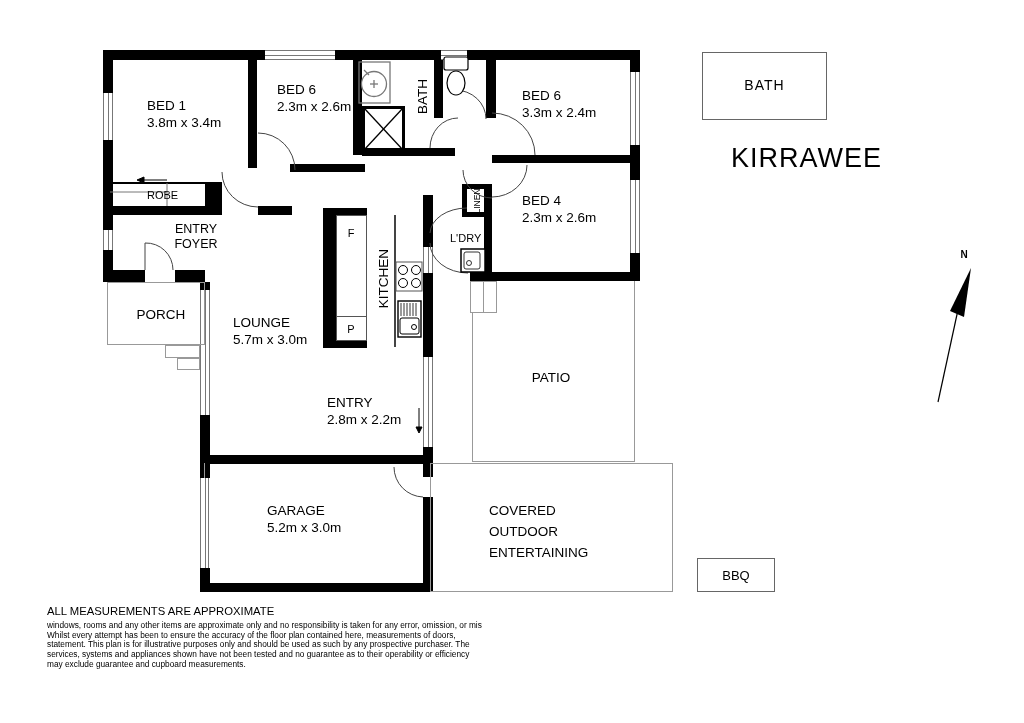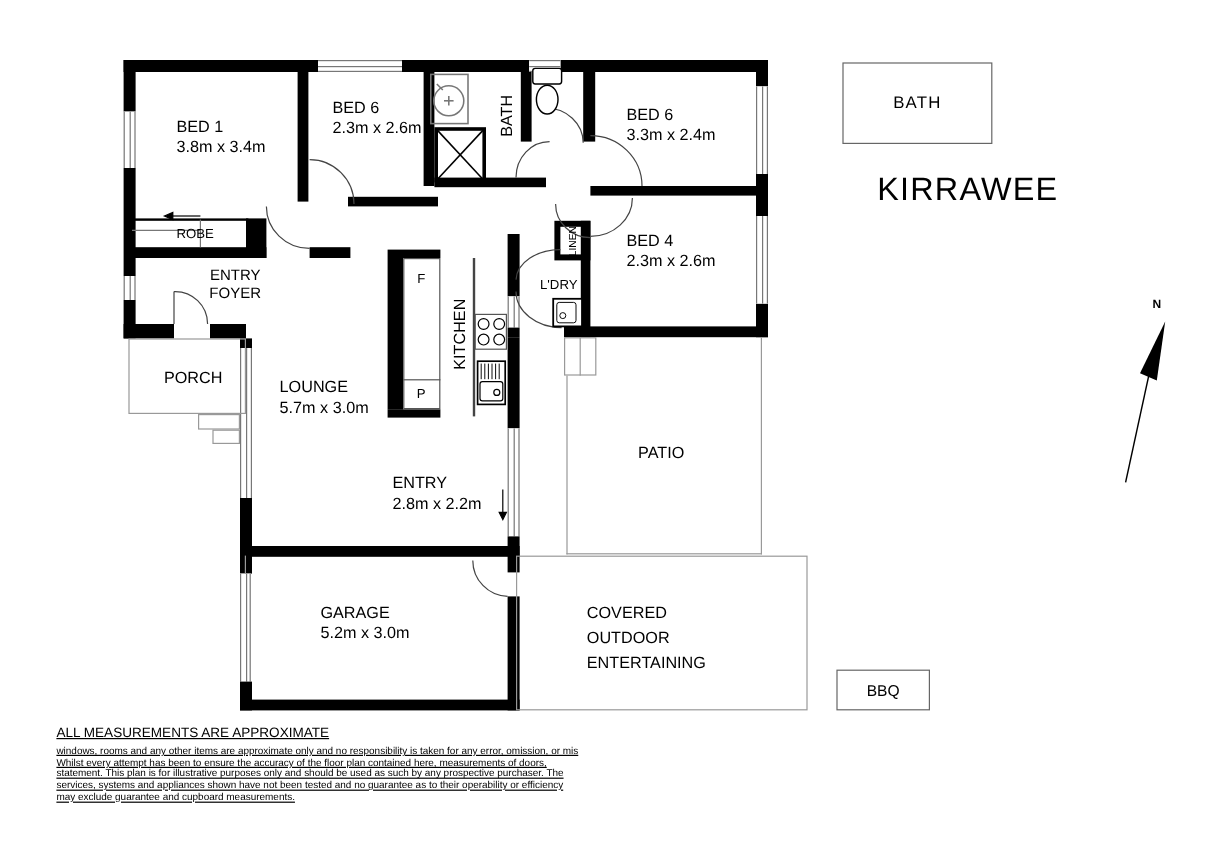--- a/index.html
+++ b/index.html
@@ -16,21 +16,21 @@
   .lbl{position:absolute;font-size:13.5px;line-height:17px;white-space:nowrap;}
   .sm{position:absolute;font-size:11px;line-height:12px;white-space:nowrap;}
   .vert{text-align:center;transform:rotate(-90deg);}
   .ctr{text-align:center;}
   #address{position:absolute;left:731px;top:143px;font-size:27px;line-height:31px;letter-spacing:1px;white-space:nowrap;}
   #shed-box{position:absolute;left:702px;top:52px;width:125px;height:68px;border:1.5px solid #666;box-sizing:border-box;}
   #shed-box span{position:absolute;left:0;right:0;top:24px;text-align:center;font-size:14px;letter-spacing:1px;}
   #bbq-box{position:absolute;left:697px;top:558px;width:78px;height:34px;border:1.5px solid #666;box-sizing:border-box;}
   #bbq-box span{position:absolute;left:0;right:0;top:9px;text-align:center;font-size:13px;}
   #covered-lbl{position:absolute;left:489px;top:500px;font-size:13.5px;line-height:21px;white-space:nowrap;}
-  #disclaimer{position:absolute;left:47px;top:605px;text-decoration:underline;}
+  #disclaimer{position:absolute;left:47px;top:605px;}
   #disclaimer .dt{font-size:11.3px;line-height:13px;margin-bottom:3px;}
   #disclaimer .dl{font-size:8.3px;line-height:9.7px;white-space:nowrap;}
   #nlabel{position:absolute;left:954px;top:249px;width:20px;text-align:center;font-size:10px;font-weight:bold;}
   svg.overlay{position:absolute;left:0;top:0;}
   .kuint{position:absolute;left:336px;top:215px;width:31px;height:126px;border:1px solid #555;box-sizing:border-box;background:#fff;}
 </style>
 </head>
 <body>
 
 <div id="plan">

